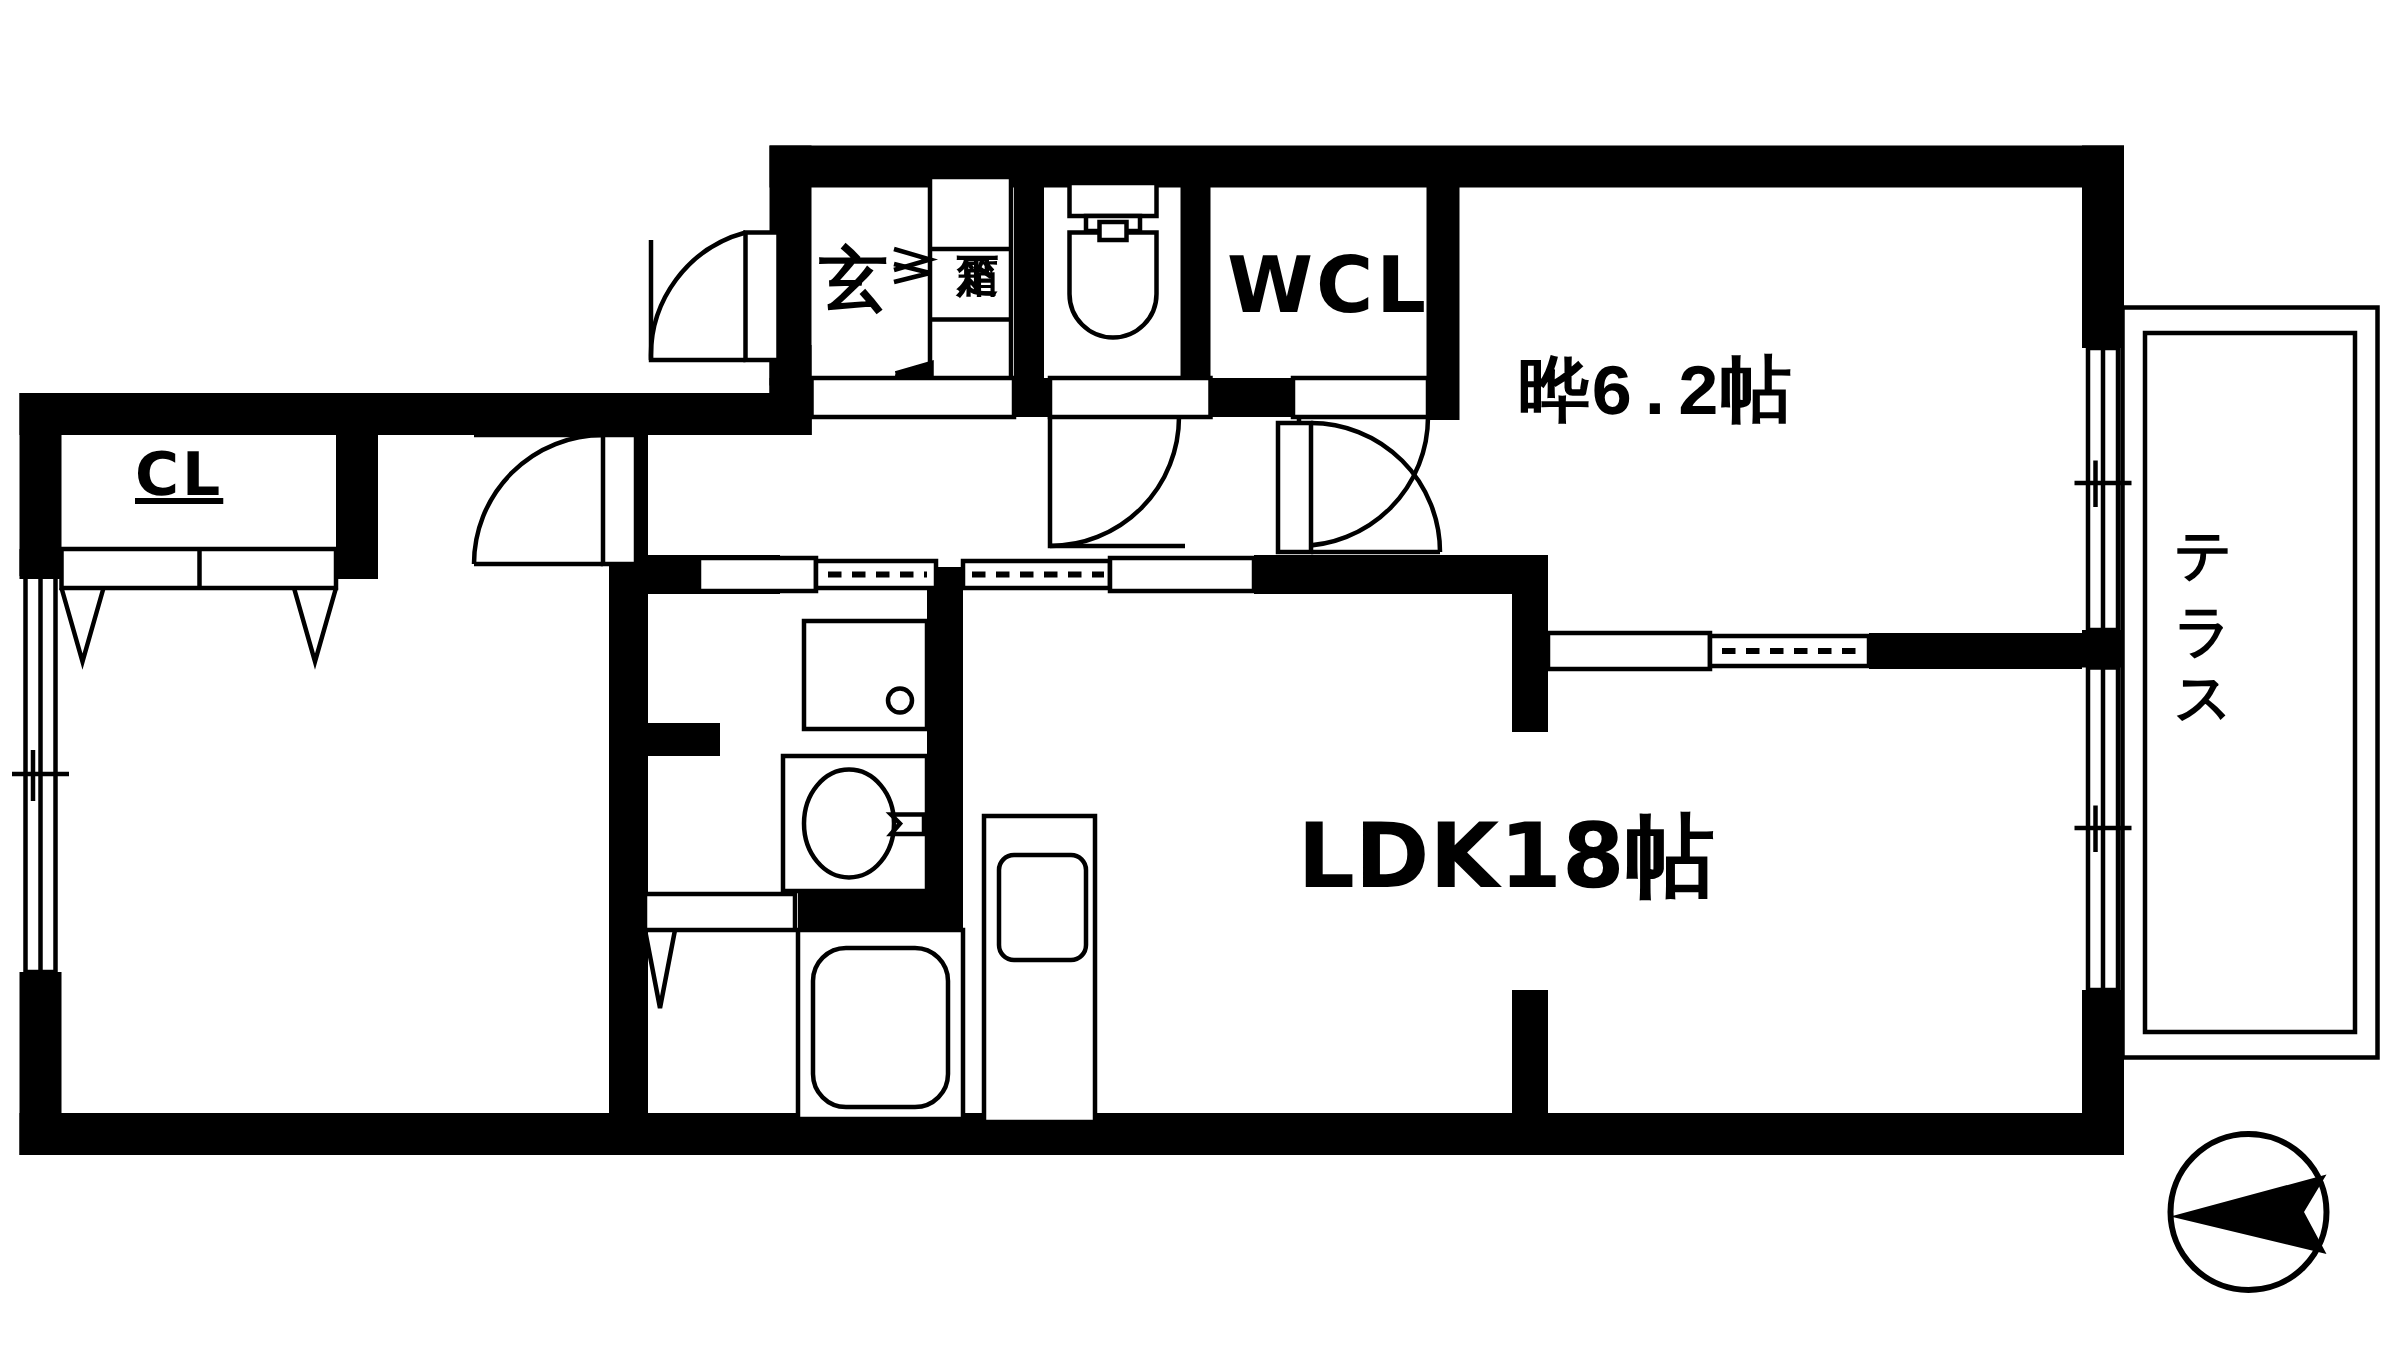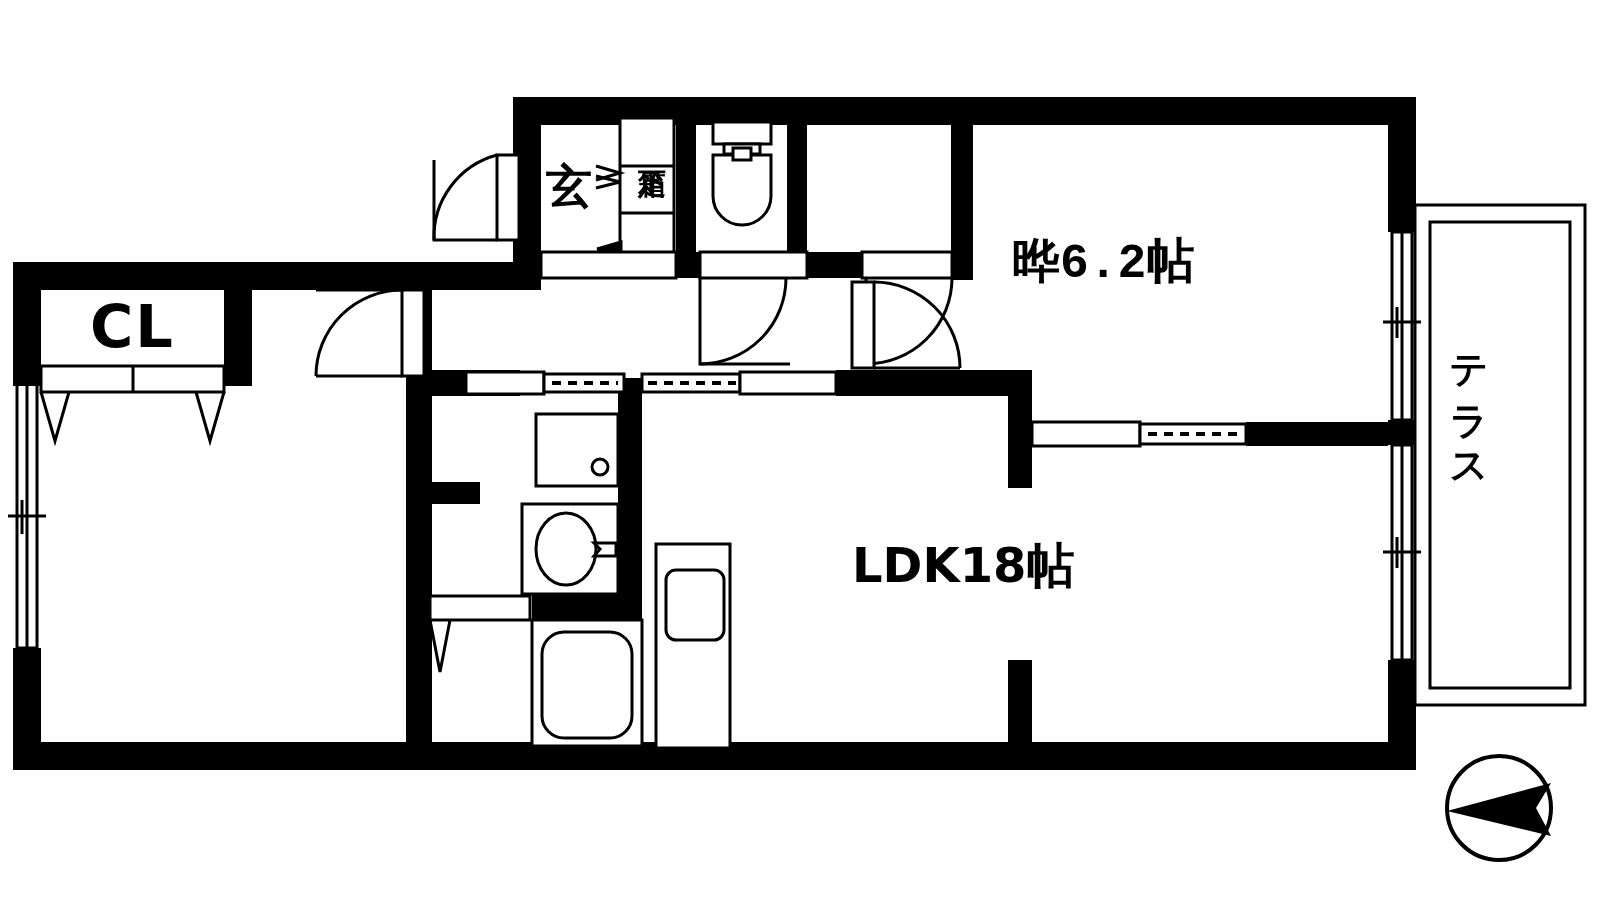--- a/index.html
+++ b/index.html
@@ -25,24 +25,24 @@
     height: 900px;
   }
   .room-label {
     position: absolute;
     color: #000000;
     font-weight: 700;
     white-space: nowrap;
     line-height: 1;
     font-family: "DejaVu Sans", "Liberation Sans", sans-serif;
   }
-  .label-ldk   { font-size: 48px; letter-spacing: 0px; }
+  .label-ldk   { font-size: 60px; letter-spacing: 0px; margin-left: 13px; }
   .label-yo65  { font-size: 74px; letter-spacing: 0px; }
   .label-yo62  { font-size: 48px; letter-spacing: 0px; font-family: Liberation Mono, monospace; }
-  .label-cl    { font-size: 59px; letter-spacing: 2px; }
+  .label-cl    { font-size: 40px; letter-spacing: 2px; text-decoration: underline; }
   .label-wcl   { font-size: 52px; letter-spacing: 2px; }
   .label-genkan{ font-size: 46px; }
   .label-geta  { font-size: 28px; writing-mode: vertical-rl; text-orientation: upright; line-height: 1.05; }
   .label-terrace { font-size: 38px; writing-mode: vertical-rl; text-orientation: upright; letter-spacing: 6px; }
 </style>
 </head>
 <body>
 
 <div id="plan-root">
 
@@ -250,20 +250,21 @@
 
   </svg>
 
   <div class="room-label label-ldk" style="left:852px; top:541px;">LDK18帖</div>
 
   <div class="room-label label-yo62" style="left:1012px; top:240px;">晔6.2帖</div>
 
 
   <div class="room-label label-cl" style="left:90px; top:297px;">CL</div>
 
+  <div class="room-label label-wcl" style="left:818px; top:165px;">WCL</div>
 
   <div class="room-label label-genkan" style="left:546px; top:163px;">玄</div>
 
   <div class="room-label label-geta" style="left:637px; top:149px;">下足箱</div>
 
   <div class="room-label label-terrace" style="left:1450px; top:330px;">テラス</div>
 
 </div>
 
 </body></html>

